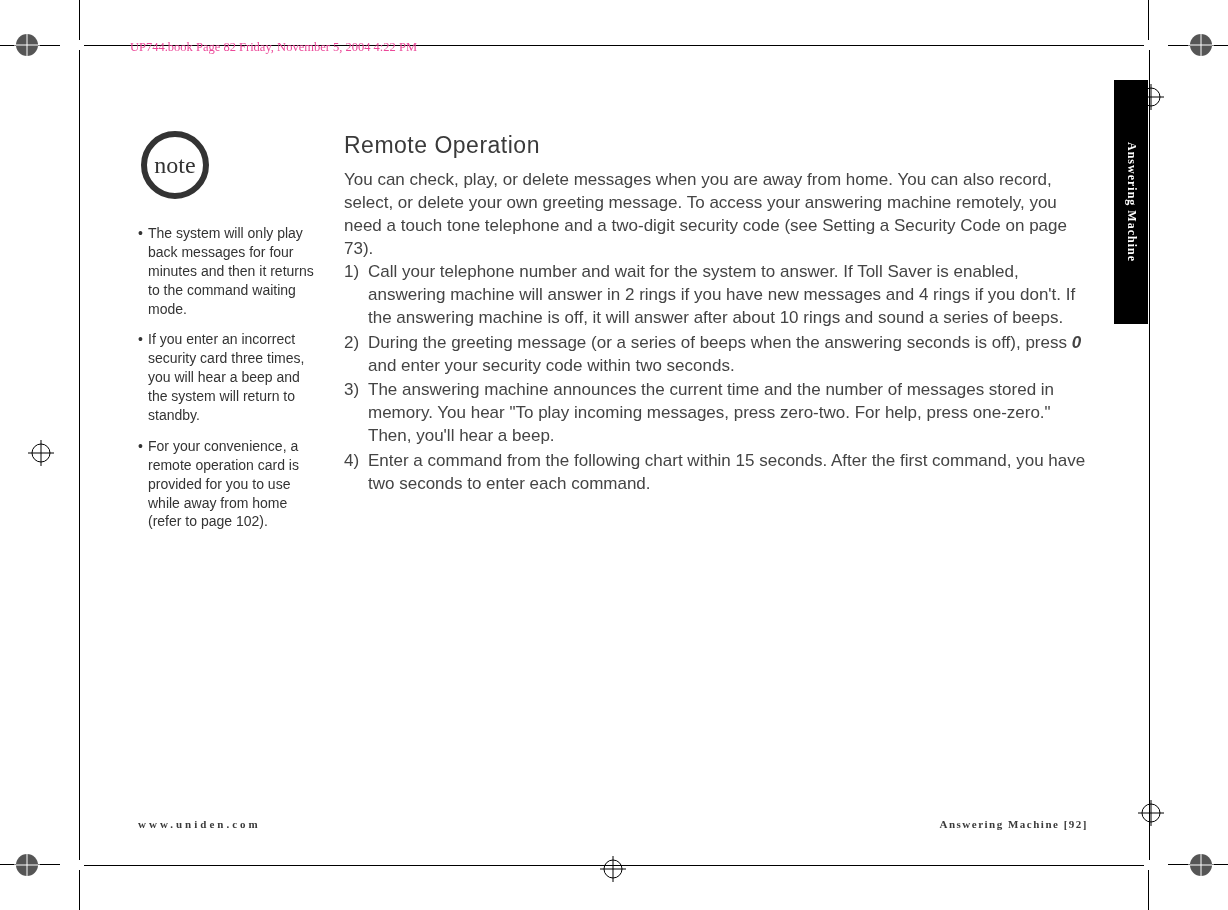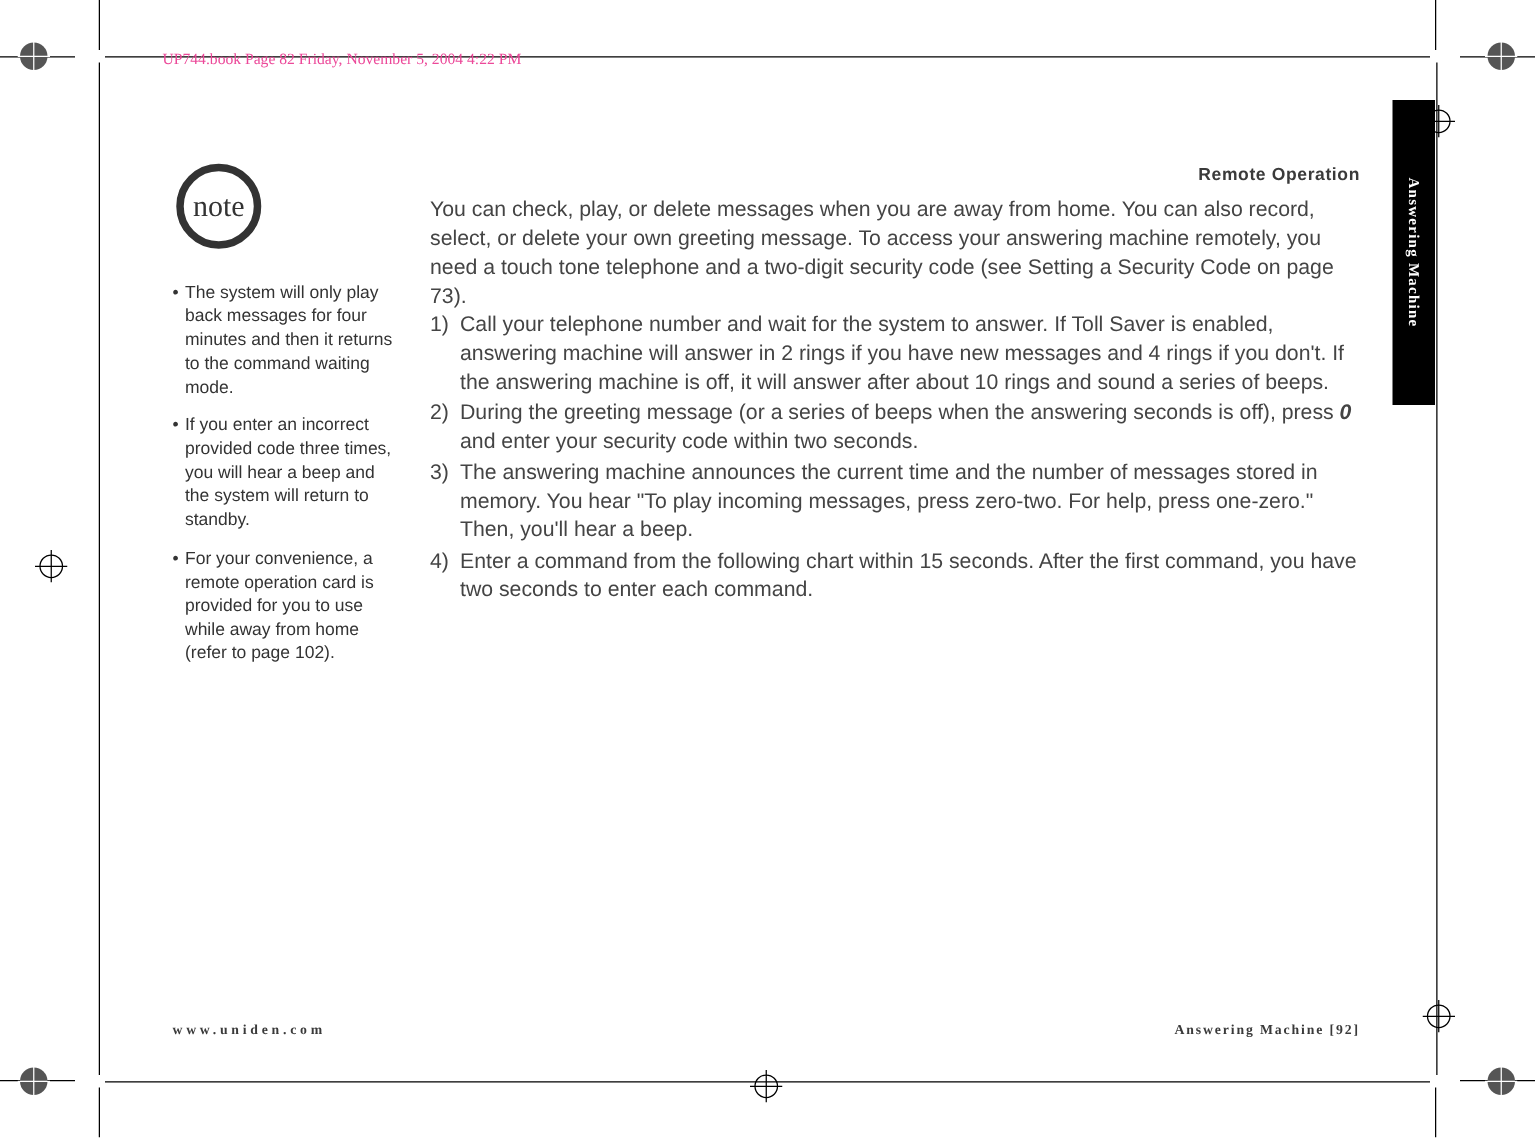--- a/index.html
+++ b/index.html
@@ -121,26 +121,25 @@
     font-size: 14px;
   }
 
   .main-col {
     flex: 1;
     font-size: 17px;
     line-height: 1.35;
     color: #444;
   }
   .main-col h2 {
-    font-size: 14px;
-    font-weight: bold;
+    font-size: 23px;
+    font-weight: normal;
     letter-spacing: 0.5px;
     margin-bottom: 8px;
     color: #3a3a3a;
-    text-align: right;
   }
   .main-col .intro {
   }
   .main-col ol {
     list-style: none;
     counter-reset: step;
   }
   .main-col ol li {
     counter-increment: step;
     position: relative;
@@ -255,21 +254,21 @@
 
     <div class="note-col">
       <div class="note-icon">
         <svg viewBox="0 0 70 70">
           <circle cx="35" cy="35" r="31" fill="none" stroke="#333" stroke-width="6"></circle>
           <text x="35" y="43" text-anchor="middle" font-family="Georgia, serif" font-size="24" fill="#333">note</text>
         </svg>
       </div>
       <ul class="note-list">
         <li>The system will only play back messages for four minutes and then it returns to the command waiting mode.</li>
-        <li>If you enter an incorrect provided code three times, you will hear a beep and the system will return to standby.</li>
+        <li>If you enter an incorrect security card three times, you will hear a beep and the system will return to standby.</li>
         <li>For your convenience, a remote operation card is provided for you to use while away from home (refer to page 102).</li>
       </ul>
     </div>
 
     <div class="main-col">
       <h2>Remote Operation</h2>
       <p class="intro">You can check, play, or delete messages when you are away from home. You can also record, select, or delete your own greeting message. To access your answering machine remotely, you need a touch tone telephone and a two-digit security code (see Setting a Security Code on page 73).</p>
       <ol>
         <li>Call your telephone number and wait for the system to answer. If Toll Saver is enabled, answering machine will answer in 2 rings if you have new messages and 4 rings if you don't. If the answering machine is off, it will answer after about 10 rings and sound a series of beeps.</li>
         <li><span>During the greeting message (or a series of beeps when the answering seconds is off), press </span><span class="key">0</span><span> and enter your security code within two seconds.</span></li>

